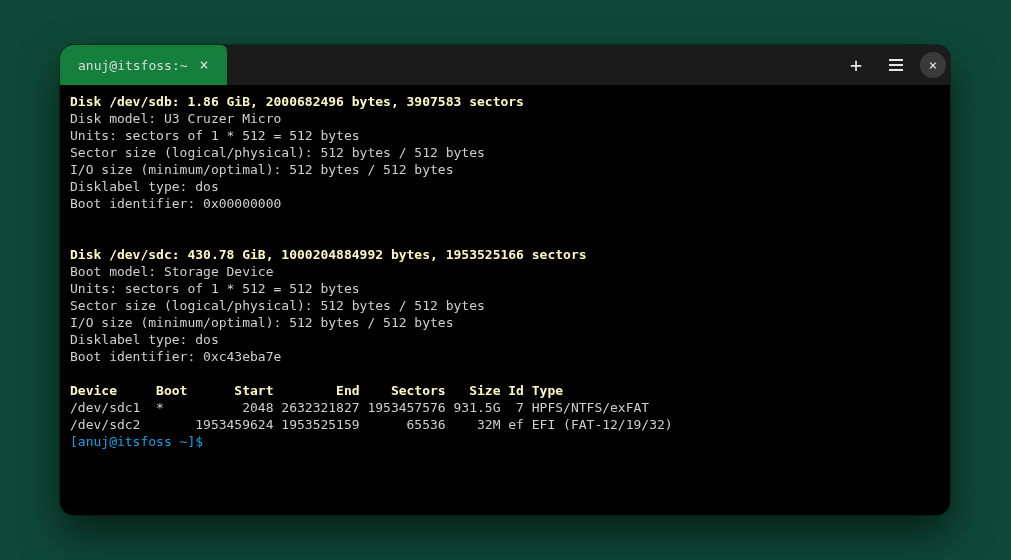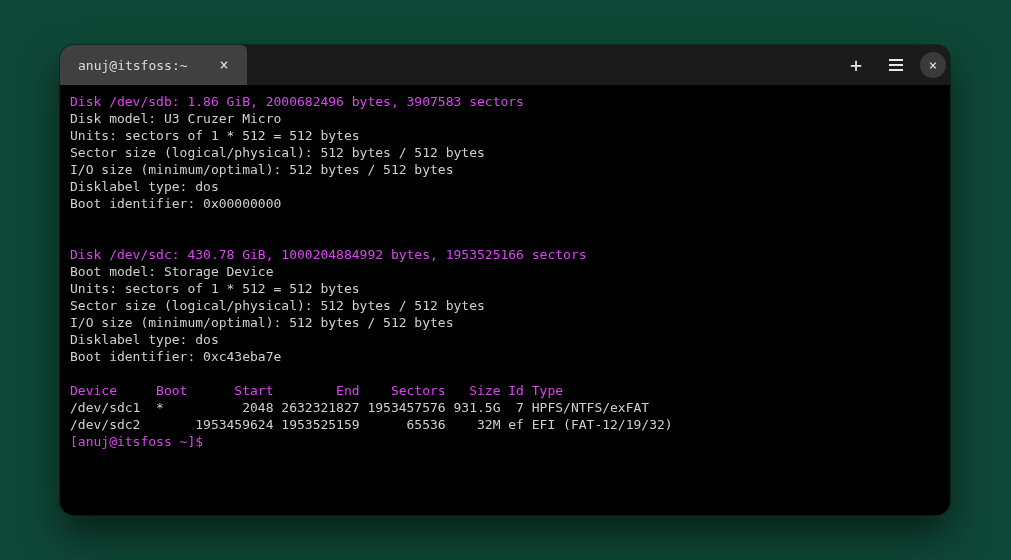--- a/index.html
+++ b/index.html
@@ -26,23 +26,23 @@
     background: #1b1b1b;
     display: flex;
     align-items: stretch;
     color: #dcdcdc;
     flex: 0 0 auto;
   }
   .tab {
     display: flex;
     align-items: center;
     padding: 0 14px 0 18px;
-    background: #404040;
+    background: #15803d;
     border-top-right-radius: 6px;
-    gap: 28px;
+    gap: 8px;
     font-size: 13px;
   }
   .tab-close {
     font-size: 15px;
     line-height: 1;
     padding: 2px 4px;
     color: #dcdcdc;
     cursor: pointer;
   }
   .spacer { flex: 1; }
@@ -72,22 +72,22 @@
   .burger span { display: block; width: 14px; height: 2px; background: #e8e8e8; }
   .terminal {
     flex: 1;
     padding: 8px 10px 10px 10px;
     color: #cfcfcf;
     font-size: 13px;
     line-height: 17px;
     white-space: pre;
     overflow: hidden;
   }
-  .b { color: #d946ef; font-weight: normal; }
-  .prompt-line { color: #d946ef; }
+  .b { color: #fef9c3; font-weight: bold; }
+  .prompt-line { color: #0ea5e9; }
 </style>
 </head>
 <body>
 
 <div class="window">
 
   <div class="titlebar">
     <div class="tab">
       <span>anuj@itsfoss:~</span>
       <span class="tab-close">×</span>

